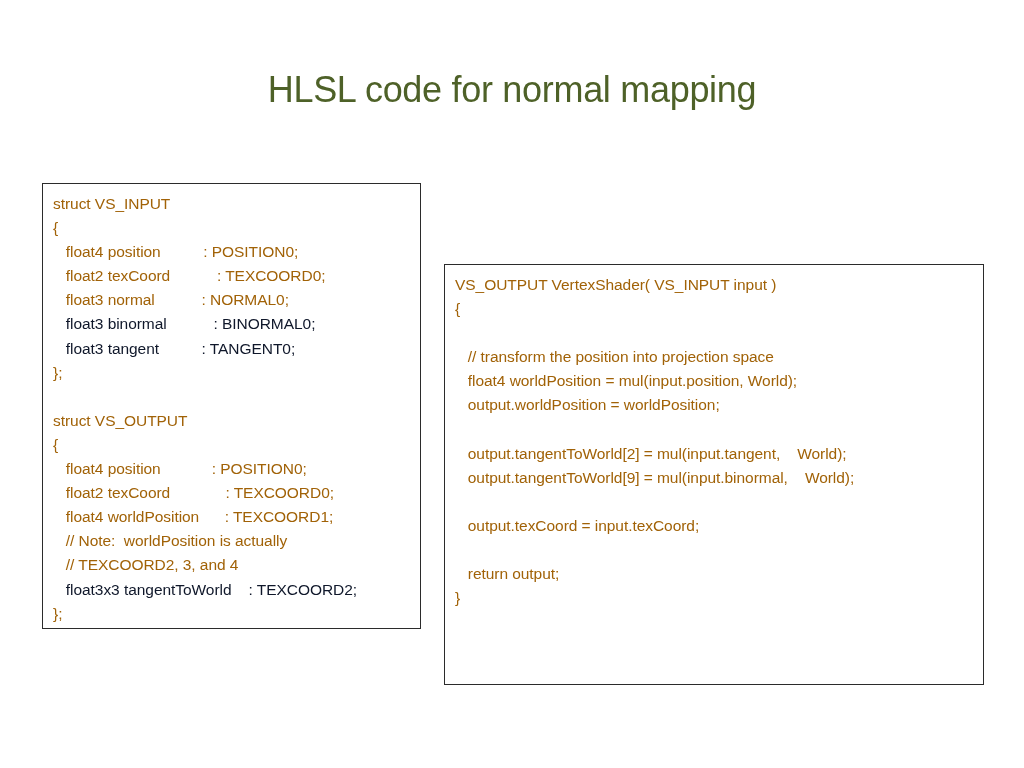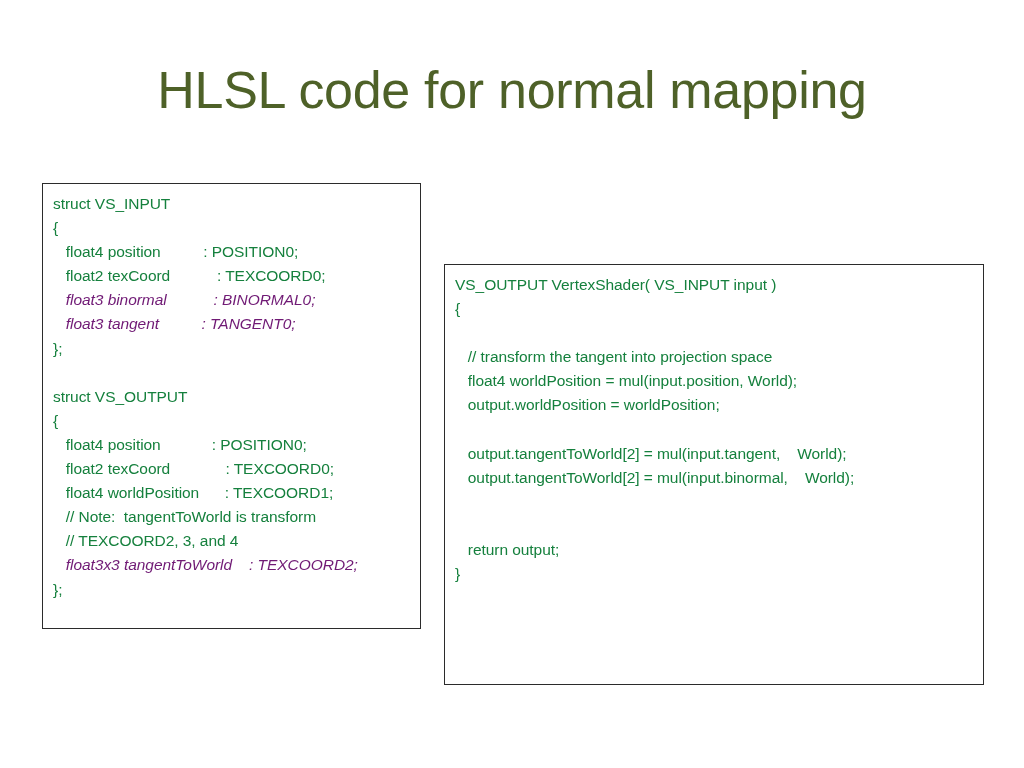--- a/index.html
+++ b/index.html
@@ -24,21 +24,21 @@
 
   
   .slide-title {
     position: absolute;
     left: 0;
     top: 58px;
     width: 1024px;
     text-align: center;
     color: #4e6128;
     font-family: "Liberation Sans", sans-serif;
-    font-size: 52px;
+    font-size: 36px;
     font-weight: 400;
     line-height: 64px;
     letter-spacing: -0.3px;
     white-space: nowrap;
   }
 
   
   .code-box {
     position: absolute;
     box-sizing: border-box;
@@ -65,75 +65,76 @@
   .code-lines {
     margin: 0;
     padding: 0;
     list-style: none;
   }
 
   .code-line {
     font-family: "Liberation Sans", sans-serif;
     font-size: 15.5px;
     line-height: 24.1px;
-    color: #15803d;
+    color: #a16207;
     white-space: pre;
     letter-spacing: -0.05px;
     min-height: 24.1px;
   }
 
   .code-line.hl {
-    color: #701a75;
-    font-style: italic;
+    color: #0f172a;
   }
 
   .code-line.blank {
     min-height: 24.1px;
   }
 </style>
 </head>
 <body>
 
 <div id="slide">
 
   <div class="slide-title">HLSL code for normal mapping</div>
 
   <div class="code-box" id="box-vs-structs">
     <div class="code-lines">
         <div class="code-line">struct VS_INPUT</div>
         <div class="code-line">{</div>
         <div class="code-line">   float4 position          : POSITION0;</div>
         <div class="code-line">   float2 texCoord           : TEXCOORD0;</div>
+        <div class="code-line">   float3 normal           : NORMAL0;</div>
         <div class="code-line hl">   float3 binormal           : BINORMAL0;</div>
         <div class="code-line hl">   float3 tangent          : TANGENT0;</div>
         <div class="code-line">};</div>
         <div class="code-line blank">&nbsp;</div>
         <div class="code-line">struct VS_OUTPUT</div>
         <div class="code-line">{</div>
         <div class="code-line">   float4 position            : POSITION0;</div>
         <div class="code-line">   float2 texCoord             : TEXCOORD0;</div>
         <div class="code-line">   float4 worldPosition      : TEXCOORD1;</div>
-        <div class="code-line">   // Note:  tangentToWorld is transform</div>
+        <div class="code-line">   // Note:  worldPosition is actually</div>
         <div class="code-line">   // TEXCOORD2, 3, and 4</div>
         <div class="code-line hl">   float3x3 tangentToWorld    : TEXCOORD2;</div>
         <div class="code-line">};</div>
       </div>
   </div>
 
   <div class="code-box" id="box-vertex-shader">
     <div class="code-lines">
         <div class="code-line">VS_OUTPUT VertexShader( VS_INPUT input )</div>
         <div class="code-line">{</div>
         <div class="code-line blank">&nbsp;</div>
-        <div class="code-line">   // transform the tangent into projection space</div>
+        <div class="code-line">   // transform the position into projection space</div>
         <div class="code-line">   float4 worldPosition = mul(input.position, World);</div>
         <div class="code-line">   output.worldPosition = worldPosition;</div>
         <div class="code-line blank">&nbsp;</div>
         <div class="code-line">   output.tangentToWorld[2] = mul(input.tangent,    World);</div>
-        <div class="code-line">   output.tangentToWorld[2] = mul(input.binormal,    World);</div>
+        <div class="code-line">   output.tangentToWorld[9] = mul(input.binormal,    World);</div>
         <div class="code-line blank">&nbsp;</div>
+        <div class="code-line">   output.texCoord = input.texCoord;</div>
         <div class="code-line blank">&nbsp;</div>
         <div class="code-line">   return output;</div>
         <div class="code-line">}</div>
       </div>
   </div>
 
 </div>
 
 </body></html>

